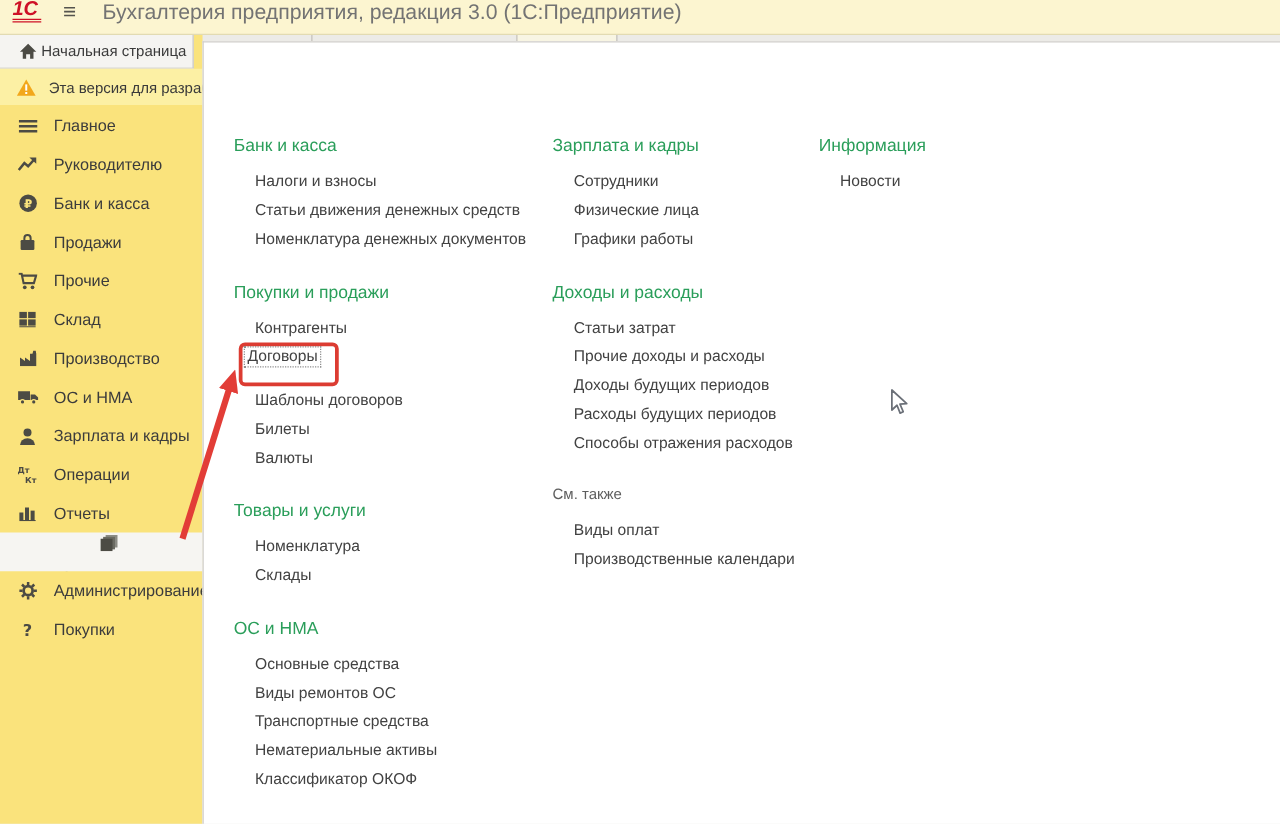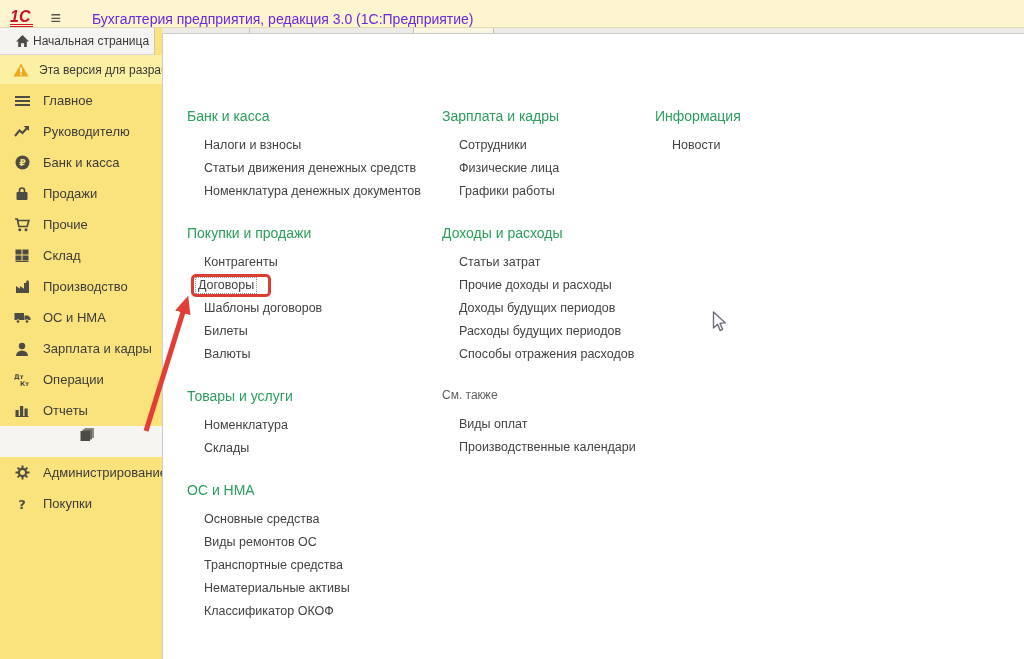--- a/index.html
+++ b/index.html
@@ -6,28 +6,28 @@
   html,body { margin:0; padding:0; }
   body {
     width:1024px; height:659px; position:relative; overflow:hidden;
     font-family:"Liberation Sans","DejaVu Sans",sans-serif;
     background:#e9e7e3;
   }
   
   .topbar {
     position:absolute; left:0; top:0; width:1024px; height:28px;
     background:#fcf5d0; border-bottom:1px solid #e2dbb2;
-    display:flex; align-items:flex-end;
+    display:flex; align-items:flex-start;
   }
   .logo {
     margin-left:10px; color:#ce1126; font-weight:bold; font-style:italic;
     font-size:16px; line-height:15px; border-bottom:3px double #ce1126; padding-right:3px;
   }
   .burger { margin-left:17px; color:#55544e; font-size:18px; line-height:18px; }
-  .app-title { margin-left:31px; font-size:14px; color:#6d28d9; }
+  .app-title { margin-left:21px; font-size:17px; color:#737373; }
 
   
   .tabstrip { position:absolute; left:162px; top:28px; width:862px; height:5px; background:#ecebe7; }
   .tabstrip .seg { position:absolute; top:0; height:5px; background:#f8f5e3; }
   .tabstrip .sep { position:absolute; top:0; width:1px; height:5px; background:#c3c1bc; }
 
   
   .sidebar { position:absolute; left:0; top:28px; width:162px; height:631px; background:#fae37c; }
   .home-row {
     height:27px; width:155px; background:#f5f4f1;
@@ -61,21 +61,21 @@
   .sec { margin-bottom:21px; }
   .sec-title { font-size:14px; font-weight:400; color:#2a9e5a; line-height:18px; margin:0 0 9px 0; white-space:nowrap; }
   .sec-title.muted { font-size:12px; color:#5e5e5e; line-height:16px; margin:4px 0 10px 0; }
   .item {
     line-height:23px; font-size:12.5px; color:#424242; padding-left:17px;
     white-space:nowrap; cursor:pointer;
   }
   .item.highlighted { padding-left:4px; }
   .redbox {
     display:inline-block; border:3px solid #dc3c32; border-radius:5px;
-    padding:0 11px 0 1px; line-height:15px;
+    padding:0 11px 12px 1px; line-height:15px;
   }
   .dotted { display:inline-block; border:1px dotted #8f8f8f; padding:0 2px; font-size:12.5px; color:#424242; }
 
   
   .overlay { position:absolute; left:0; top:0; pointer-events:none; }
 </style>
 </head>
 <body>
 
 <div class="topbar">

